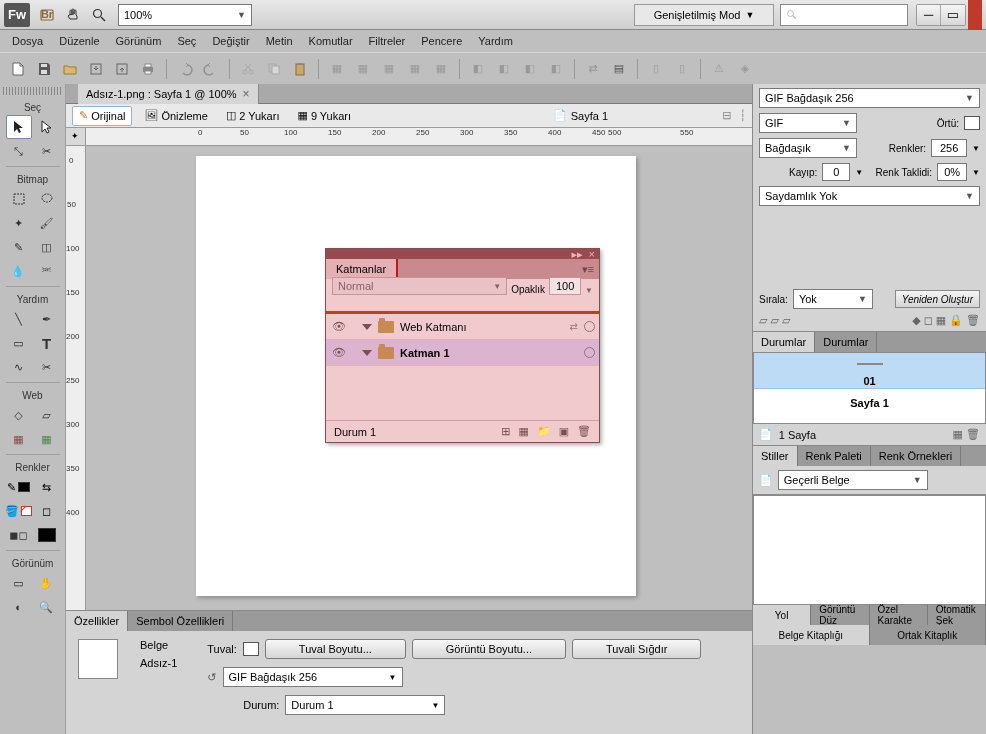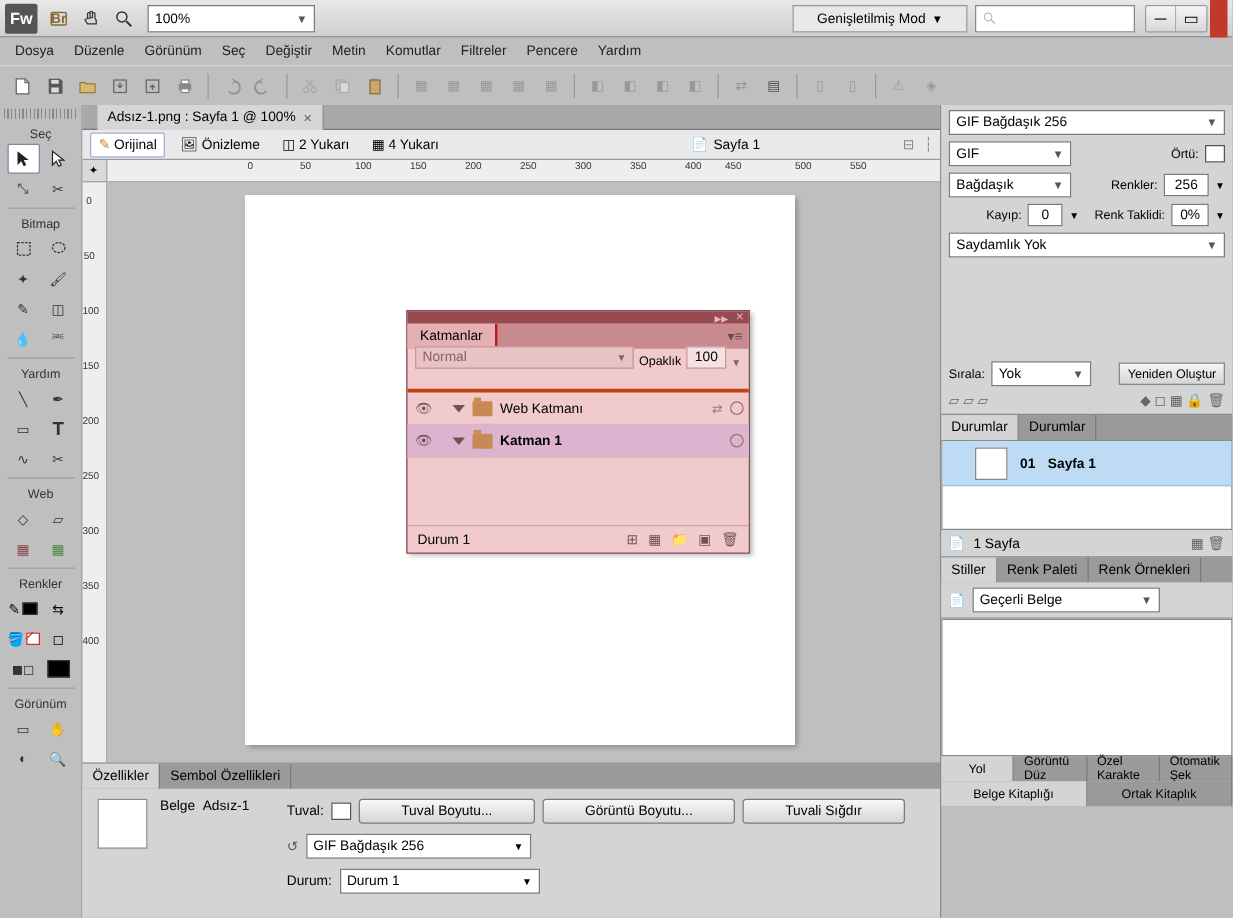--- a/index.html
+++ b/index.html
@@ -87,23 +87,23 @@
 .rtabs { height: 20px; background: #9a9a9a; display: flex; }
 .rtab { padding: 0 8px; height: 20px; display: flex; align-items: center; border-right: 1px solid #7a7a7a; cursor: pointer; }
 .rtab.active { background: #d4d4d4; }
 .rpanel { background: #d4d4d4; padding: 4px 6px; border-bottom: 1px solid #8a8a8a; }
 .rfield { height: 20px; border: 1px solid #7a7a7a; background: #fff; padding: 0 5px; display: flex; align-items: center; width: 100%; }
 .rfield .arrow { margin-left: auto; color: #555; font-size: 9px; }
 .rrow { display: flex; align-items: center; gap: 5px; margin-top: 5px; }
 .rlabel { font-size: 10px; }
 .colbox { width: 16px; height: 14px; border: 1px solid #555; background: #fff; }
 .small-in { width: 36px; height: 18px; border: 1px solid #7a7a7a; background: #fff; display: flex; align-items: center; justify-content: center; }
-.rbtn { height: 18px; padding: 0 6px; border: 1px solid #888; background: linear-gradient(#f5f5f5,#d5d5d5); display: flex; align-items: center; cursor: pointer; font-size: 10px; }
+.rbtn { height: 18px; padding: 0 6px; border: 1px solid #888; background: linear-gradient(#f5f5f5,#d5d5d5); display: flex; align-items: center; cursor: pointer; font-size: 10px; font-style: italic; }
 .page-list { background: #fff; height: 72px; border: 1px solid #8a8a8a; }
-.page-row { height: 36px; background: #bedbf5; display: flex; align-items: center; padding: 0 6px; gap: 10px; border-bottom: 1px solid #9ec3e2; }
+.page-row { height: 36px; background: #bedbf5; display: flex; align-items: center; padding: 0 6px; gap: 10px; border-bottom: 1px solid #9ec3e2; flex-direction: column; }
 .page-thumb { width: 26px; height: 26px; background: #fff; border: 1px solid #888; }
 .page-num { font-weight: bold; }
 .page-name { font-weight: bold; }
 .stiller-body { height: 110px; background: #fff; border: 1px solid #8a8a8a; }
 
 
 .props { position: absolute; left: 66px; bottom: 0; right: 234px; height: 124px; background: #d4d4d4; border-top: 1px solid #8a8a8a; }
 .props-tabs { height: 20px; background: #9a9a9a; display: flex; }
 .prop-body { padding: 8px 12px; display: flex; align-items: flex-start; gap: 10px; }
 .prop-thumb { width: 40px; height: 40px; background: #fff; border: 1px solid #888; }
@@ -383,21 +383,21 @@
       <div class="view-tab">
           <span>🖼</span>
           <span>Önizleme</span>
         </div>
       <div class="view-tab">
           <span>◫</span>
           <span>2 Yukarı</span>
         </div>
       <div class="view-tab">
           <span>▦</span>
-          <span>4 Yukarı</span>
+          <span>9 Yukarı</span>
         </div>
       <div class="page-label" style="margin-left:190px;">
         <span>📄</span>
           <span>Sayfa 1</span>
       </div>
       <div style="margin-left:auto;display:flex;gap:8px;color:#888">
         <span>⊟</span>
         <span>┆</span>
       </div>
     </div>
@@ -410,22 +410,22 @@
           <div class="ruler-h">
             <span class="ruler-tick" style="left:112px">0</span>
             <span class="ruler-tick" style="left:154px">50</span>
             <span class="ruler-tick" style="left:198px">100</span>
             <span class="ruler-tick" style="left:242px">150</span>
             <span class="ruler-tick" style="left:286px">200</span>
             <span class="ruler-tick" style="left:330px">250</span>
             <span class="ruler-tick" style="left:374px">300</span>
             <span class="ruler-tick" style="left:418px">350</span>
             <span class="ruler-tick" style="left:462px">400</span>
-            <span class="ruler-tick" style="left:494px">450</span>
-            <span class="ruler-tick" style="left:550px">500</span>
+            <span class="ruler-tick" style="left:506px">450</span>
+            <span class="ruler-tick" style="left:522px">500</span>
             <span class="ruler-tick" style="left:594px">550</span>
           </div>
         </div>
         <div style="display:flex;flex:1;">
           <div class="ruler-v">
             <span class="ruler-tick" style="top:10px;left:3px;">0</span>
             <span class="ruler-tick" style="top:54px;left:1px;">50</span>
             <span class="ruler-tick" style="top:98px;left:0px;">100</span>
             <span class="ruler-tick" style="top:142px;left:0px;">150</span>
             <span class="ruler-tick" style="top:186px;left:0px;">200</span>
@@ -610,40 +610,40 @@
   </div>
 </div>
 
 <div class="props">
   <div class="props-tabs rtabs">
     <div class="rtab active">Özellikler</div>
     <div class="rtab">Sembol Özellikleri</div>
   </div>
   <div class="prop-body">
     <div class="prop-thumb"></div>
-    <div style="display:flex;flex-direction:row;gap:6px;">
+    <div style="display:flex;flex-direction:column;gap:6px;margin-left:12px;">
       <span>Belge</span>
       <span>Adsız-1</span>
     </div>
     <div style="display:flex;flex-direction:column;gap:8px;margin-left:20px;">
       <div style="display:flex;align-items:center;gap:6px;">
         <span>Tuval:</span>
         <div class="colbox"></div>
         <div class="prop-btn">Tuval Boyutu...</div>
         <div class="prop-btn">Görüntü Boyutu...</div>
         <div class="prop-btn">Tuvali Sığdır</div>
       </div>
       <div style="display:flex;align-items:center;gap:6px;">
         <span style="color:#555">↺</span>
         <div class="prop-sel">
             <span>GIF Bağdaşık 256</span>
             <span style="margin-left:auto;font-size:8px">▼</span>
           </div>
       </div>
-      <div style="display:flex;align-items:center;gap:6px;">
+      <div style="display:flex;align-items:center;gap:6px;margin-left:36px;">
         <span>Durum:</span>
         <div class="prop-sel" style="width:160px">
             <span>Durum 1</span>
             <span style="margin-left:auto;font-size:8px">▼</span>
           </div>
       </div>
     </div>
   </div>
 </div>
 

